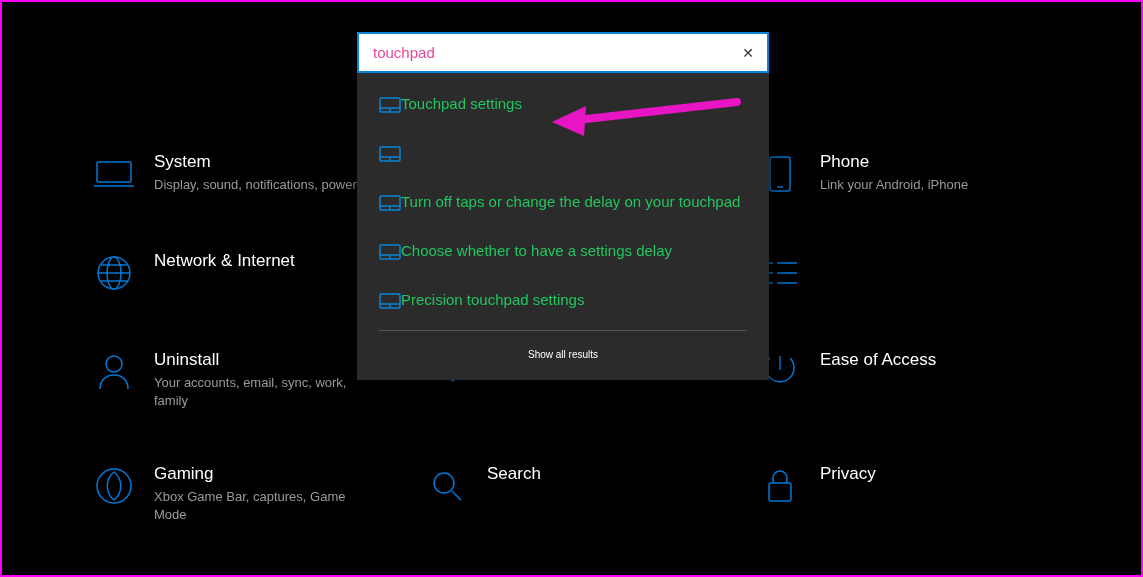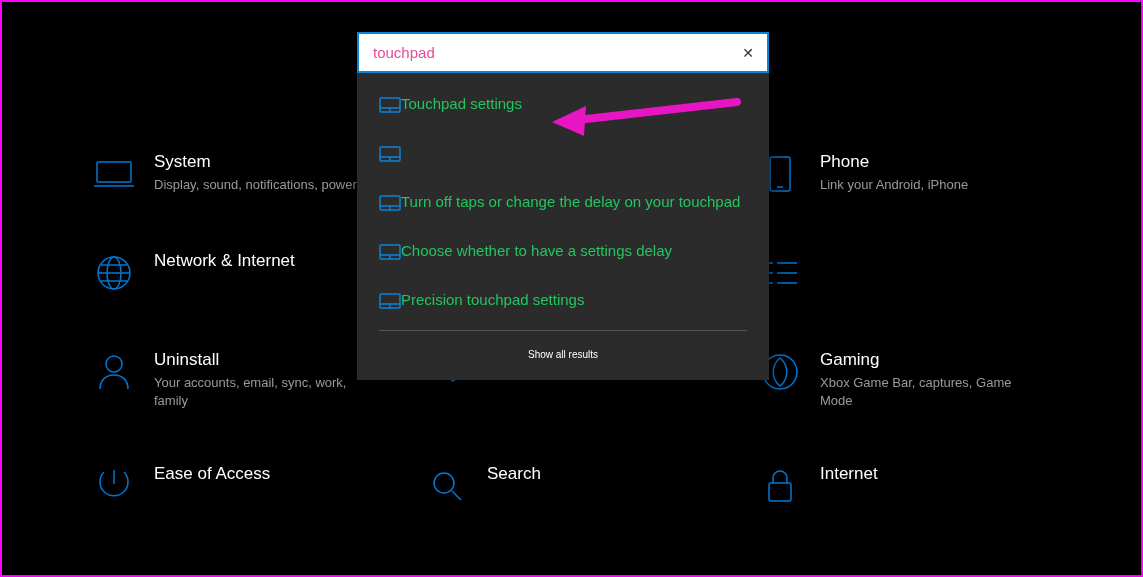--- a/index.html
+++ b/index.html
@@ -194,64 +194,64 @@
       <span>A字</span>
     </div>
     <div class="tile-text">
       <div class="tile-title"></div>
       <div class="tile-desc">Speech, region, date</div>
     </div>
   </div>
 
   <div class="tile">
     <div class="tile-icon">
+      <svg width="36" height="36" viewBox="0 0 36 36">
+          <path d="M8 4 a14 14 0 1 0 20 0"></path>
+          <line x1="18" y1="2" x2="18" y2="16"></line>
+        </svg>
+    </div>
+    <div class="tile-text">
+      <div class="tile-title">Ease of Access</div>
+    </div>
+  </div>
+
+  <div class="tile">
+    <div class="tile-icon">
       <svg width="38" height="38" viewBox="0 0 38 38">
           <circle cx="19" cy="19" r="17"></circle>
           <path d="M19 5 C10 12 10 26 19 33 C28 26 28 12 19 5 Z"></path>
         </svg>
     </div>
     <div class="tile-text">
       <div class="tile-title">Gaming</div>
       <div class="tile-desc">Xbox Game Bar, captures, Game Mode</div>
     </div>
   </div>
 
   <div class="tile">
     <div class="tile-icon">
-      <svg width="36" height="36" viewBox="0 0 36 36">
-          <path d="M8 4 a14 14 0 1 0 20 0"></path>
-          <line x1="18" y1="2" x2="18" y2="16"></line>
-        </svg>
-    </div>
-    <div class="tile-text">
-      <div class="tile-title">Ease of Access</div>
-    </div>
-  </div>
-
-  <div class="tile">
-    <div class="tile-icon">
       <svg width="34" height="34" viewBox="0 0 34 34">
           <circle cx="14" cy="14" r="10"></circle>
           <line x1="22" y1="22" x2="31" y2="31"></line>
         </svg>
     </div>
     <div class="tile-text">
       <div class="tile-title">Search</div>
     </div>
   </div>
 
   <div class="tile">
     <div class="tile-icon">
       <svg width="30" height="36" viewBox="0 0 30 36">
           <rect x="4" y="15" width="22" height="18" rx="2"></rect>
           <path d="M8 15 V10 a7 7 0 0 1 14 0 V15"></path>
         </svg>
     </div>
     <div class="tile-text">
-      <div class="tile-title">Internet</div>
+      <div class="tile-title">Privacy</div>
     </div>
   </div>
 
 </div>
 
 <div class="search-wrap">
   <div class="search-input-row">
     <input class="search-input" type="text" value="touchpad " style="">
     <div class="search-clear">
       <span>✕</span>

